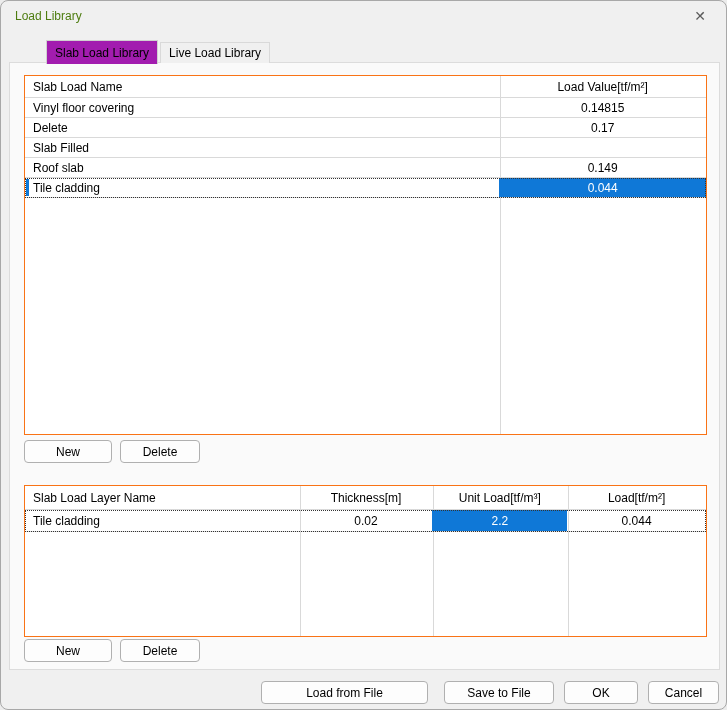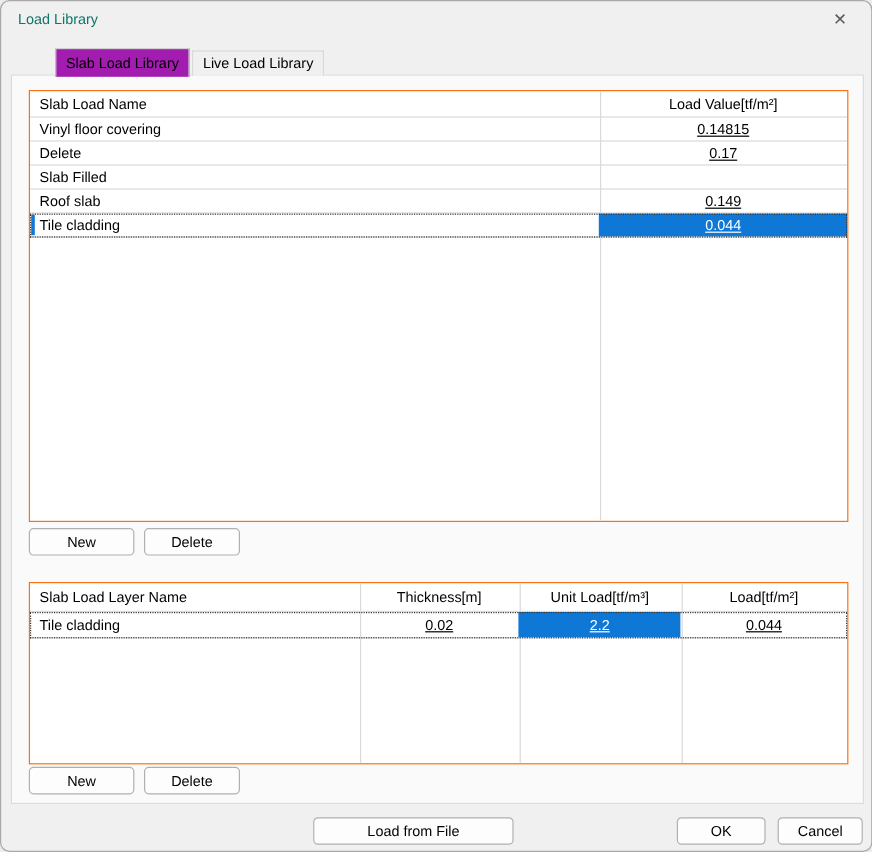--- a/index.html
+++ b/index.html
@@ -16,21 +16,21 @@
     position: absolute; inset: 0;
     background: #f0f0f0;
     border: 1px solid #a8a8a8;
     border-radius: 8px;
     overflow: hidden;
   }
   
   .titlebar { position: absolute; top: 0; left: 0; right: 0; height: 30px; }
   .title-text {
     position: absolute; left: 14px; top: 8px;
-    color: #0f766e; font-size: 12px;
+    color: #4d7c0f; font-size: 12px;
   }
   .close-btn {
     position: absolute; right: 4px; top: 1px; width: 44px; height: 28px;
     display: flex; align-items: center; justify-content: center;
     color: #5a5a5a; font-size: 14px; cursor: default;
   }
   
   .tabs {
     position: absolute; left: 9px; top: 38px; height: 24px;
     display: flex; align-items: flex-end; z-index: 3;
@@ -72,21 +72,21 @@
   .hcell.name { text-align: left; padding-left: 8px; }
   .rows { position: relative; z-index: 2; }
   .trow {
     position: relative; display: flex; height: 20px;
     border-bottom: 1px solid #d9d9d9; align-items: center;
   }
   .grid-2 .trow { height: 22px; }
   .trow.selected { outline: 1px dotted #333; outline-offset: -1px; }
   .cell { height: 100%; display: flex; align-items: center; }
   .cell.name { padding-left: 8px; }
-  .cell.num { justify-content: center; text-decoration: underline; }
+  .cell.num { justify-content: center; }
   .sel-strip {
     position: absolute; left: 1px; top: 1px; bottom: 1px; width: 3px;
     background: var(--sel-blue);
   }
   .sel-cell { background: var(--sel-blue); color: #fff; }
   
   .g1-name { width: 475px; }
   .g1-val  { width: 207px; }
   
   .g2-name { width: 275px; }
@@ -180,16 +180,17 @@
           </div>
         </div>
     </div>
 
     <div class="btn btn-new2">New</div>
     <div class="btn btn-del2">Delete</div>
 
   </div>
 
   <div class="btn btn-load">Load from File</div>
+  <div class="btn btn-save">Save to File</div>
   <div class="btn btn-ok">OK</div>
   <div class="btn btn-cancel">Cancel</div>
 
 </div>
 
 </body></html>

